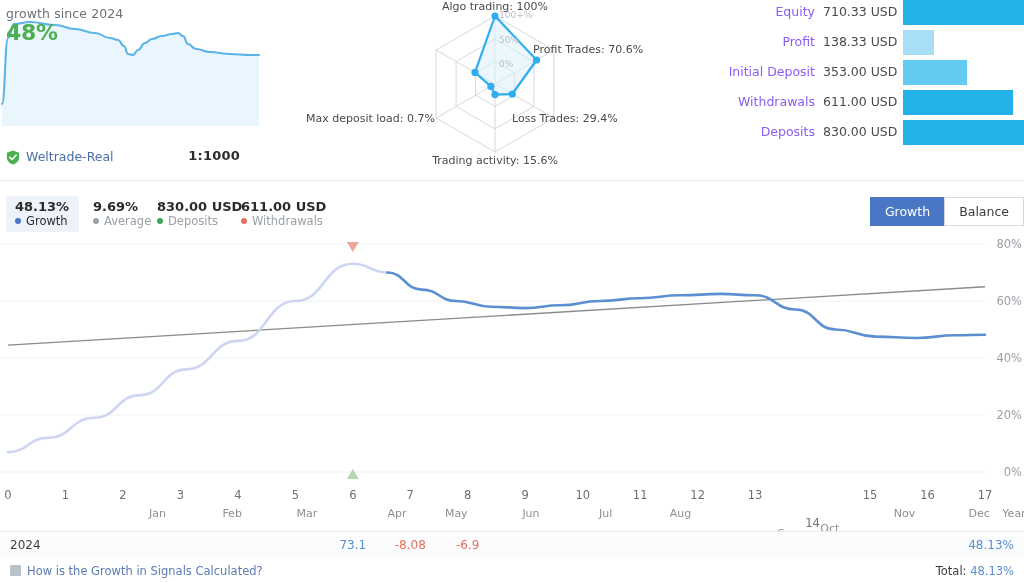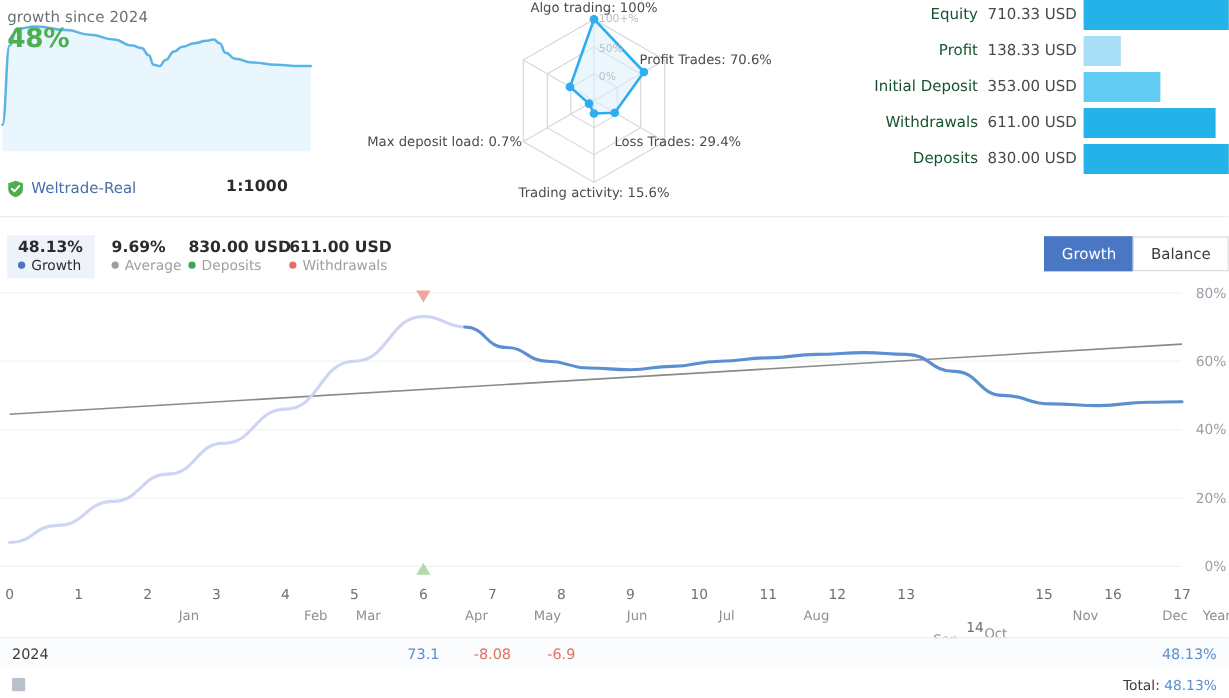--- a/index.html
+++ b/index.html
@@ -26,21 +26,21 @@
   .acct-name{position:absolute;left:20px;top:1px;font-size:12.5px;color:#4a6fa5;}
   .leverage{position:absolute;right:46px;top:0px;font-size:13px;color:#2b2b2b;font-weight:bold;letter-spacing:.2px;}
 
   
   .radar{position:absolute;left:300px;top:0;width:390px;height:175px;}
   .radar-lbl{position:absolute;font-size:11px;color:#4a4a4a;white-space:nowrap;line-height:14px;}
 
   
   .stats{position:absolute;left:690px;top:0;width:334px;height:160px;}
   .stat-row{position:absolute;left:0;width:334px;height:26px;}
-  .stat-label{position:absolute;left:0;width:125px;text-align:right;font-size:12.5px;color:#14532d;top:4px;}
+  .stat-label{position:absolute;left:0;width:125px;text-align:right;font-size:12.5px;color:#8b5cf6;top:4px;}
   .stat-value{position:absolute;left:133px;width:78px;text-align:left;font-size:12.5px;color:#4a4a4a;top:4px;}
   .stat-bar{position:absolute;left:213px;top:0px;height:25px;background:#29b6e8;}
 
   
   .sep{position:absolute;left:0;top:180px;width:1024px;height:1px;background:#e9edf0;}
 
   
   .legend{position:absolute;left:0;top:196px;width:1024px;height:36px;}
   .legend-item{position:absolute;top:0;height:36px;padding:3px 10px 0 9px;box-sizing:border-box;}
   .legend-item.active{background:#eef3fb;}
@@ -222,21 +222,21 @@
       <div class="xnum" style="left: 525.235px;">9</div>
       <div class="xnum" style="left: 582.706px;">10</div>
       <div class="xnum" style="left: 640.176px;">11</div>
       <div class="xnum" style="left: 697.647px;">12</div>
       <div class="xnum" style="left: 755.118px;">13</div>
       <div class="xnum" style="left: 812.588px; margin-top: 28px;">14</div>
       <div class="xnum" style="left: 870.059px;">15</div>
       <div class="xnum" style="left: 927.529px;">16</div>
       <div class="xnum" style="left: 985px;">17</div>
       <div class="xmon" style="left: 157.424px;">Jan</div>
-      <div class="xmon" style="left: 232.135px; margin-left: 31px;">Feb</div>
+      <div class="xmon" style="left: 232.135px;">Feb</div>
       <div class="xmon" style="left: 306.847px;">Mar</div>
       <div class="xmon" style="left: 397px;">Apr</div>
       <div class="xmon" style="left: 456.271px;">May</div>
       <div class="xmon" style="left: 530.982px;">Jun</div>
       <div class="xmon" style="left: 605.694px;">Jul</div>
       <div class="xmon" style="left: 680.406px;">Aug</div>
       <div class="xmon" style="left: 788px; margin-top: 20px;">Sep</div>
       <div class="xmon" style="left: 829.829px; margin-top: 15px;">Oct</div>
       <div class="xmon" style="left: 904.541px;">Nov</div>
       <div class="xmon" style="left: 979.253px;">Dec</div>
@@ -249,19 +249,20 @@
     <div id="tblCells">
         <div class="tbl-cell pos" style="left: 352.824px;">73.1</div>
         <div class="tbl-cell neg" style="left: 410.294px;">-8.08</div>
         <div class="tbl-cell neg" style="left: 467.765px;">-6.9</div>
       </div>
     <div class="tbl-total">48.13%</div>
   </div>
 
   <div class="foot">
     <div class="foot-ico"></div>
+    <div class="foot-link">How is the Growth in Signals Calculated?</div>
     <div class="foot-total">
       <span>Total:</span>
       <b>48.13%</b>
     </div>
   </div>
 
 </div>
 
 </body></html>

